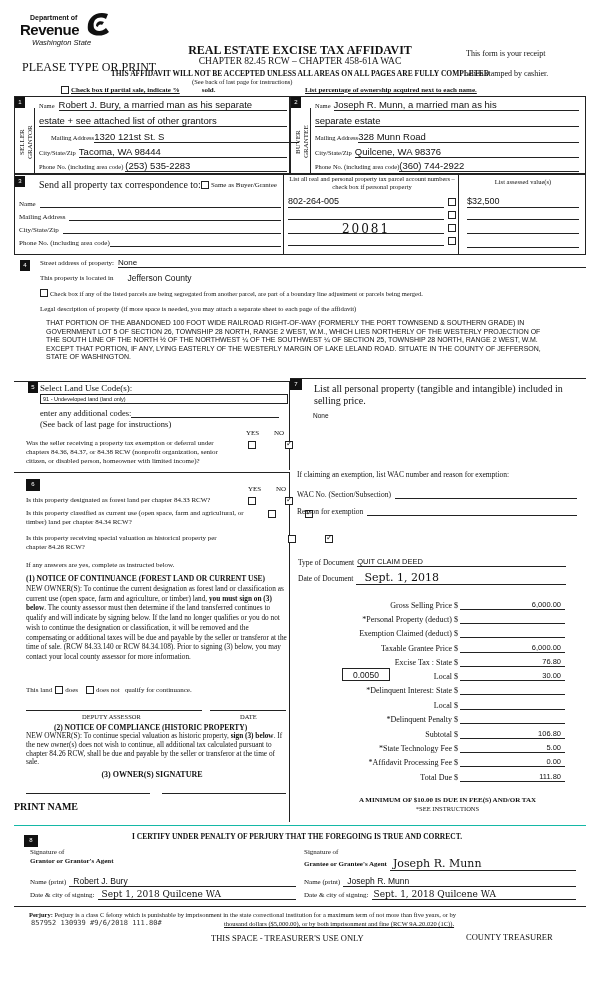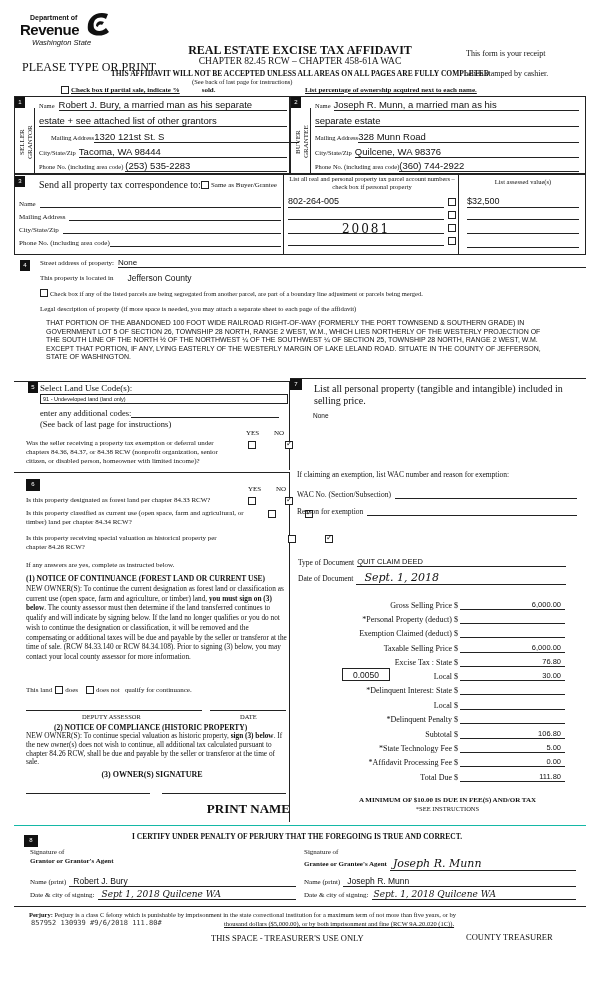--- a/index.html
+++ b/index.html
@@ -1,19 +1,19 @@
 <!DOCTYPE html>
 <html><head>
 <meta charset="utf-8">
 <style>
 *{box-sizing:border-box;margin:0;padding:0}
 body{width:600px;height:984px;background:#fff;font-family:"Liberation Serif",serif;color:#111;position:relative;overflow:hidden;font-size:8px}
 .abs{position:absolute}
 .sans{font-family:"Liberation Sans",sans-serif}
-.hand{font-family:"DejaVu Serif",serif;font-style:italic}
+.hand{font-family:"DejaVu Serif",serif;}
 .num{position:absolute;background:#111;color:#fff;font-size:6px;width:10px;height:11px;text-align:center;line-height:11px;font-family:"Liberation Sans",sans-serif}
 .box{position:absolute;border:1px solid #222}
 .uline{border-bottom:1px solid #222}
 .cb{display:inline-block;width:8px;height:8px;border:1px solid #222;vertical-align:middle;background:#fff;position:relative}
 .cb.checked::after{content:"✓";position:absolute;left:0;top:-3px;font-size:8px;font-family:"DejaVu Sans",sans-serif}
 .fill{font-family:"Liberation Sans",sans-serif;font-size:10px;color:#111}
 .row{position:absolute;display:flex;align-items:center;white-space:nowrap}
 .lbl{font-size:7.5px}
 .vtext{position:absolute;writing-mode:vertical-rl;transform:rotate(180deg);font-size:7px;text-align:center;line-height:8px}
 .tax-row{position:absolute;left:300px;width:265px;display:flex;align-items:flex-end;height:12px}
@@ -220,21 +220,21 @@
   <div class="abs" style="left:68px;top:240px;font-size:6.5px">DEPUTY ASSESSOR</div>
   <div class="abs" style="left:226px;top:240px;font-size:6.5px">DATE</div>
   <div class="abs" style="left:40px;top:250px;font-size:7.5px;font-weight:bold">(2) NOTICE OF COMPLIANCE (HISTORIC PROPERTY)</div>
   <div class="abs" style="left:12px;top:259px;width:262px;font-size:7.3px;line-height:8.8px">
     <span>NEW OWNER(S): To continue special valuation as historic property,</span>
     <b>sign (3) below</b><span>. If the new owner(s) does not wish to continue, all additional tax calculated pursuant to chapter 84.26 RCW, shall be due and payable by the seller or transferor at the time of sale.</span>
   </div>
   <div class="abs" style="left:0;width:276px;text-align:center;top:297px;font-size:8px;font-weight:bold">(3) OWNER(S) SIGNATURE</div>
   <div class="abs uline" style="left:12px;top:320px;width:124px;height:1px"></div>
   <div class="abs uline" style="left:148px;top:320px;width:124px;height:1px"></div>
-  <div class="abs" style="left:0;width:276px;text-align:right;top:328px;font-size:13px;font-weight:bold">PRINT NAME</div>
+  <div class="abs" style="left:0;width:276px;text-align:left;top:328px;font-size:10px;font-weight:bold">PRINT NAME</div>
 </div>
 
 <div class="abs" style="left:290px;top:378px;width:296px;height:90px;border-top:1px solid #222">
   <div class="num" style="left:0;top:0;width:12px">7</div>
   <div class="abs" style="left:24px;top:4px;width:255px;font-size:10px;line-height:12px">List all  personal property (tangible and intangible) included in selling price.</div>
   <div class="abs sans" style="left:23px;top:33px;font-size:6.5px">None</div>
 </div>
 <div class="abs" style="left:292px;top:470px;width:294px;height:80px">
   <div class="abs" style="left:5px;top:0;font-size:7.5px">If claiming an exemption, list WAC number and reason for exemption:</div>
   <div class="row" style="left:5px;top:20px;width:280px">
@@ -263,21 +263,21 @@
     </div>
     <div class="tax-row" style="top: 612px;">
       <span class="tl">*Personal Property (deduct) $</span>
       <span class="tv"></span>
     </div>
     <div class="tax-row" style="top: 626px;">
       <span class="tl">Exemption Claimed (deduct) $</span>
       <span class="tv"></span>
     </div>
     <div class="tax-row" style="top: 641px;">
-      <span class="tl">Taxable Selling Price $</span>
+      <span class="tl">Taxable Grantee Price $</span>
       <span class="tv">6,000.00</span>
     </div>
     <div class="tax-row" style="top: 655px;">
       <span class="tl">Excise Tax : State $</span>
       <span class="tv">76.80</span>
     </div>
     <div class="tax-row" style="top: 669px;">
       <span class="tl">Local $</span>
       <span class="tv">30.00</span>
     </div>

